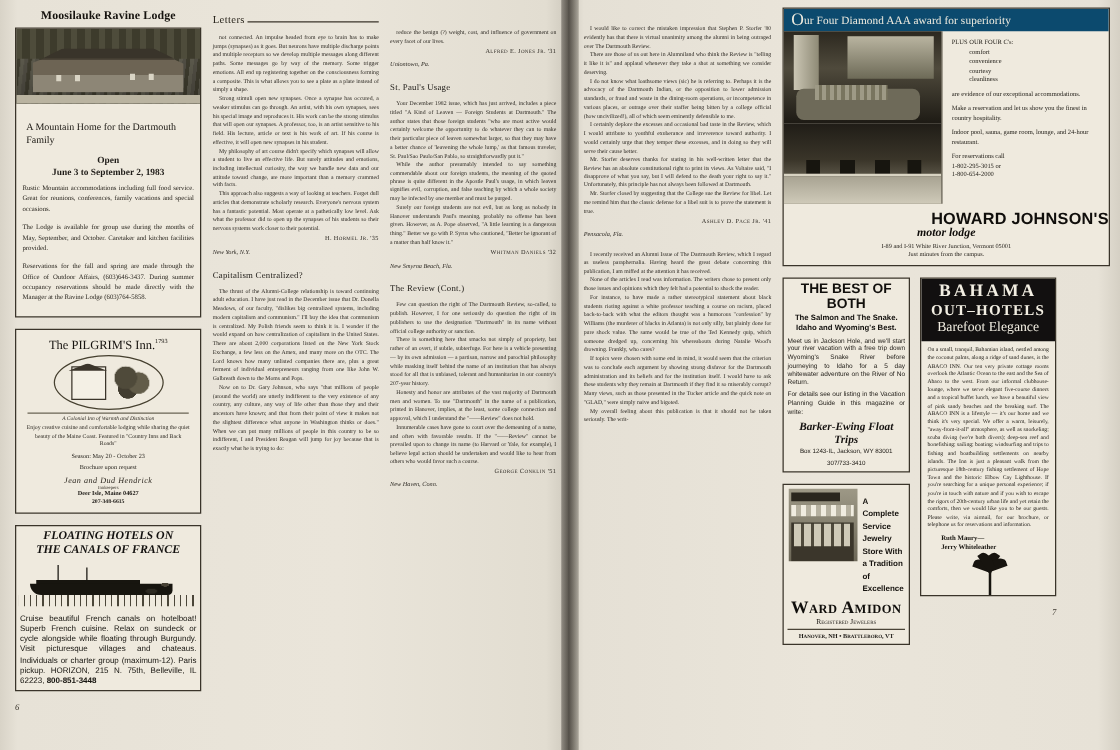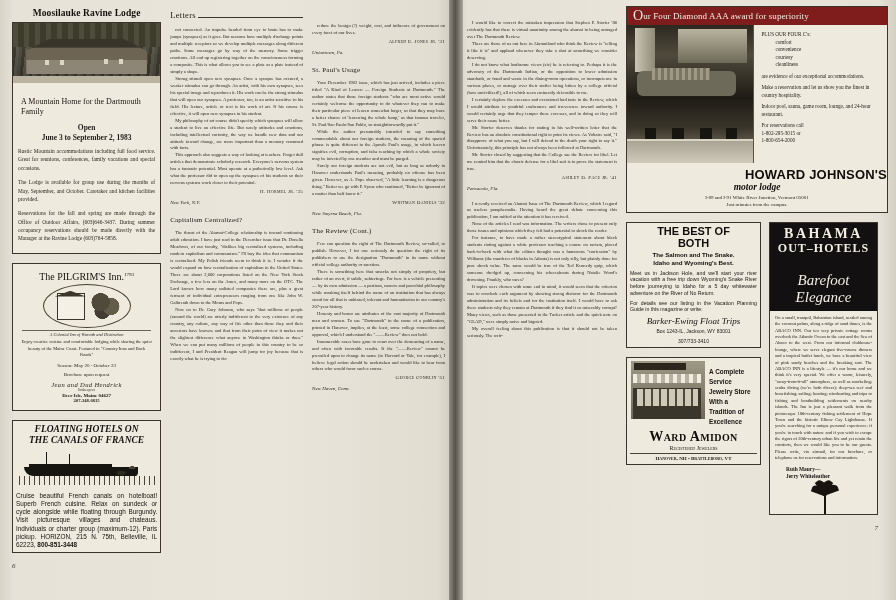--- a/index.html
+++ b/index.html
@@ -111,21 +111,21 @@
   .fh-art .water{position:absolute;left:0;bottom:8%;width:100%;height:22%;
       background:repeating-linear-gradient(90deg,transparent 0 4px,#4b4639 4px 5px);}
   .fh-art .splash{position:absolute;right:8%;bottom:26%;width:26%;height:40%;
       background:radial-gradient(ellipse at 30% 70%,#2d2a22 0 12%,transparent 13%),
                  radial-gradient(ellipse at 60% 40%,#464134 0 10%,transparent 11%);}
   .fh-body{font-size:6.4px;line-height:1.28;margin:3px 3px 3px;color:#16140f;
       text-align:justify;font-family:"Liberation Sans",sans-serif;}
   .fh-body b{font-weight:700;}
 
   
-  .hj-band{background:#7f1d1d;color:#f0ece0;font-size:9px;padding:4px 6px;
+  .hj-band{background:#0c4a6e;color:#f0ece0;font-size:9px;padding:4px 6px;
       letter-spacing:.1px;}
   .hj-band .drop{font-size:14px;line-height:0;vertical-align:-1px;}
   .hj-mid{display:flex;}
   .hj-photos{width:132px;}
   .hj-ph1{height:74px;position:relative;overflow:hidden;
       background:linear-gradient(180deg,#2c281f,#4f4a3c 40%,#1d1a14);}
   .hj-ph1 .win{position:absolute;top:6%;left:40%;width:55%;height:46%;
       background:linear-gradient(180deg,#b9b4a0,#6d6a57);}
   .hj-ph1 .drape{position:absolute;top:4%;left:6%;width:16%;height:60%;
       background:linear-gradient(90deg,#cbc6b4,#8e8a76);}
@@ -150,30 +150,30 @@
       margin:0 0 2px;color:#100e0b;}
   .hj-addr{text-align:center;font-size:5px;line-height:1.4;margin:0 0 4px;color:#231f19;}
 
   
   .bb-title{text-align:center;font-family:"Liberation Sans",sans-serif;
       font-weight:700;font-size:11px;line-height:1.05;margin:3px 0 2px;color:#110f0c;}
   .bb-sub{text-align:center;font-family:"Liberation Sans",sans-serif;
       font-weight:700;font-size:6.2px;line-height:1.25;margin:0 0 3px;color:#110f0c;}
   .bb-body{font-family:"Liberation Sans",sans-serif;font-size:5.2px;line-height:1.3;
       text-align:justify;margin:0 3px 3px;color:#1d1a15;}
-  .bb-script{text-align:center;font-style:italic;font-weight:400;font-size:9px;
+  .bb-script{text-align:center;font-style:italic;font-weight:700;font-size:9px;
       margin:3px 2px 2px;color:#151210;}
   .bb-addr{text-align:center;font-family:"Liberation Sans",sans-serif;font-size:5px;
       line-height:1.3;margin:0 0 3px;color:#1d1a15;}
 
   
   .bh-band{background:#121010;color:#f2eee2;text-align:center;padding:4px 2px 5px;}
   .bh-1{font-size:14px;font-weight:700;letter-spacing:2.5px;line-height:1.05;}
   .bh-2{font-size:12px;font-weight:700;letter-spacing:1px;line-height:1.1;}
-  .bh-3{font-style:italic;font-size:15px;margin-top:17px;}
+  .bh-3{font-size:11px;margin-top:1px;}
   .bh-body{font-size:4.5px;line-height:1.42;text-align:justify;padding:4px 5px 0;color:#24211b;}
   .bh-names{font-weight:700;font-size:5.4px;line-height:1.3;padding:4px 0 0 16px;color:#17140f;}
   .bh-palm{height:34px;position:relative;}
   .bh-palm .trunk{position:absolute;left:50%;bottom:0;width:2px;height:20px;background:#17140f;}
   .bh-palm .fr{position:absolute;left:50%;bottom:18px;width:16px;height:8px;background:#17140f;
       border-radius:50% 50% 0 0;transform-origin:0 100%;}
   .bh-footer{background:#121010;color:#f2eee2;text-align:center;padding:3px 2px 4px;}
   .bh-footer .nm{font-family:"Liberation Sans",sans-serif;font-weight:700;font-size:13px;letter-spacing:.5px;}
   .bh-footer .l2{font-size:5px;letter-spacing:.2px;}
   .bh-footer .l3{font-family:"Liberation Sans",sans-serif;font-weight:700;font-size:6px;}
@@ -384,21 +384,21 @@
           </div>
           <div class="hj-name">HOWARD JOHNSON'S</div>
           <div class="hj-sub">motor lodge</div>
           <div class="hj-addr">
             <span>I-89 and I-91 White River Junction, Vermont 05001</span><br>
             <span>Just minutes from the campus.</span>
           </div>
         </div>
 
         <div style="display:flex;gap:8px;">
-          <div style="width:135px;">
+          <div style="width:102px;">
             <div class="ad">
               <div class="bb-title">THE BEST OF</div>
               <div class="bb-title" style="margin-top:-2px">BOTH</div>
               <div class="bb-sub">The Salmon and The Snake.</div>
               <div class="bb-sub" style="margin-top:-3px">Idaho and Wyoming's Best.</div>
               <div class="bb-body">Meet us in Jackson Hole, and we'll start your river vacation with a free trip down Wyoming's Snake River before journeying to Idaho for a 5 day whitewater adventure on the River of No Return.</div>
               <div class="bb-body">For details see our listing in the Vacation Planning Guide in this magazine or write:</div>
               <div class="bb-script">Barker-Ewing Float Trips</div>
               <div class="bb-addr">Box 1243-IL, Jackson, WY 83001</div>
               <div class="bb-addr">307/733-3410</div>

